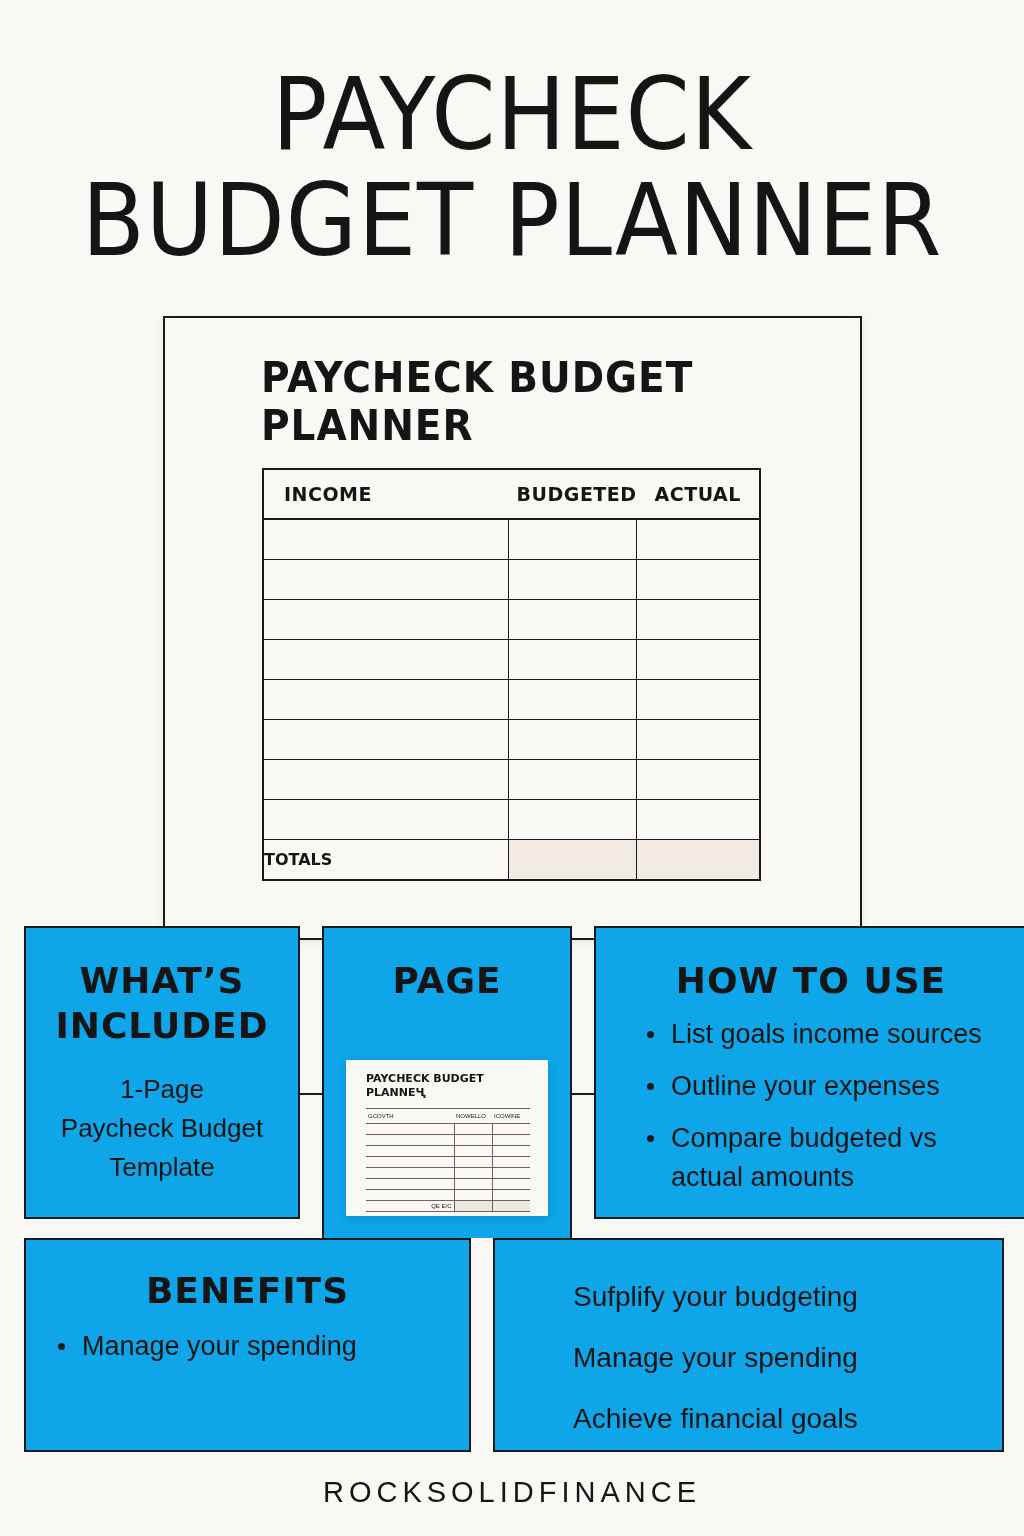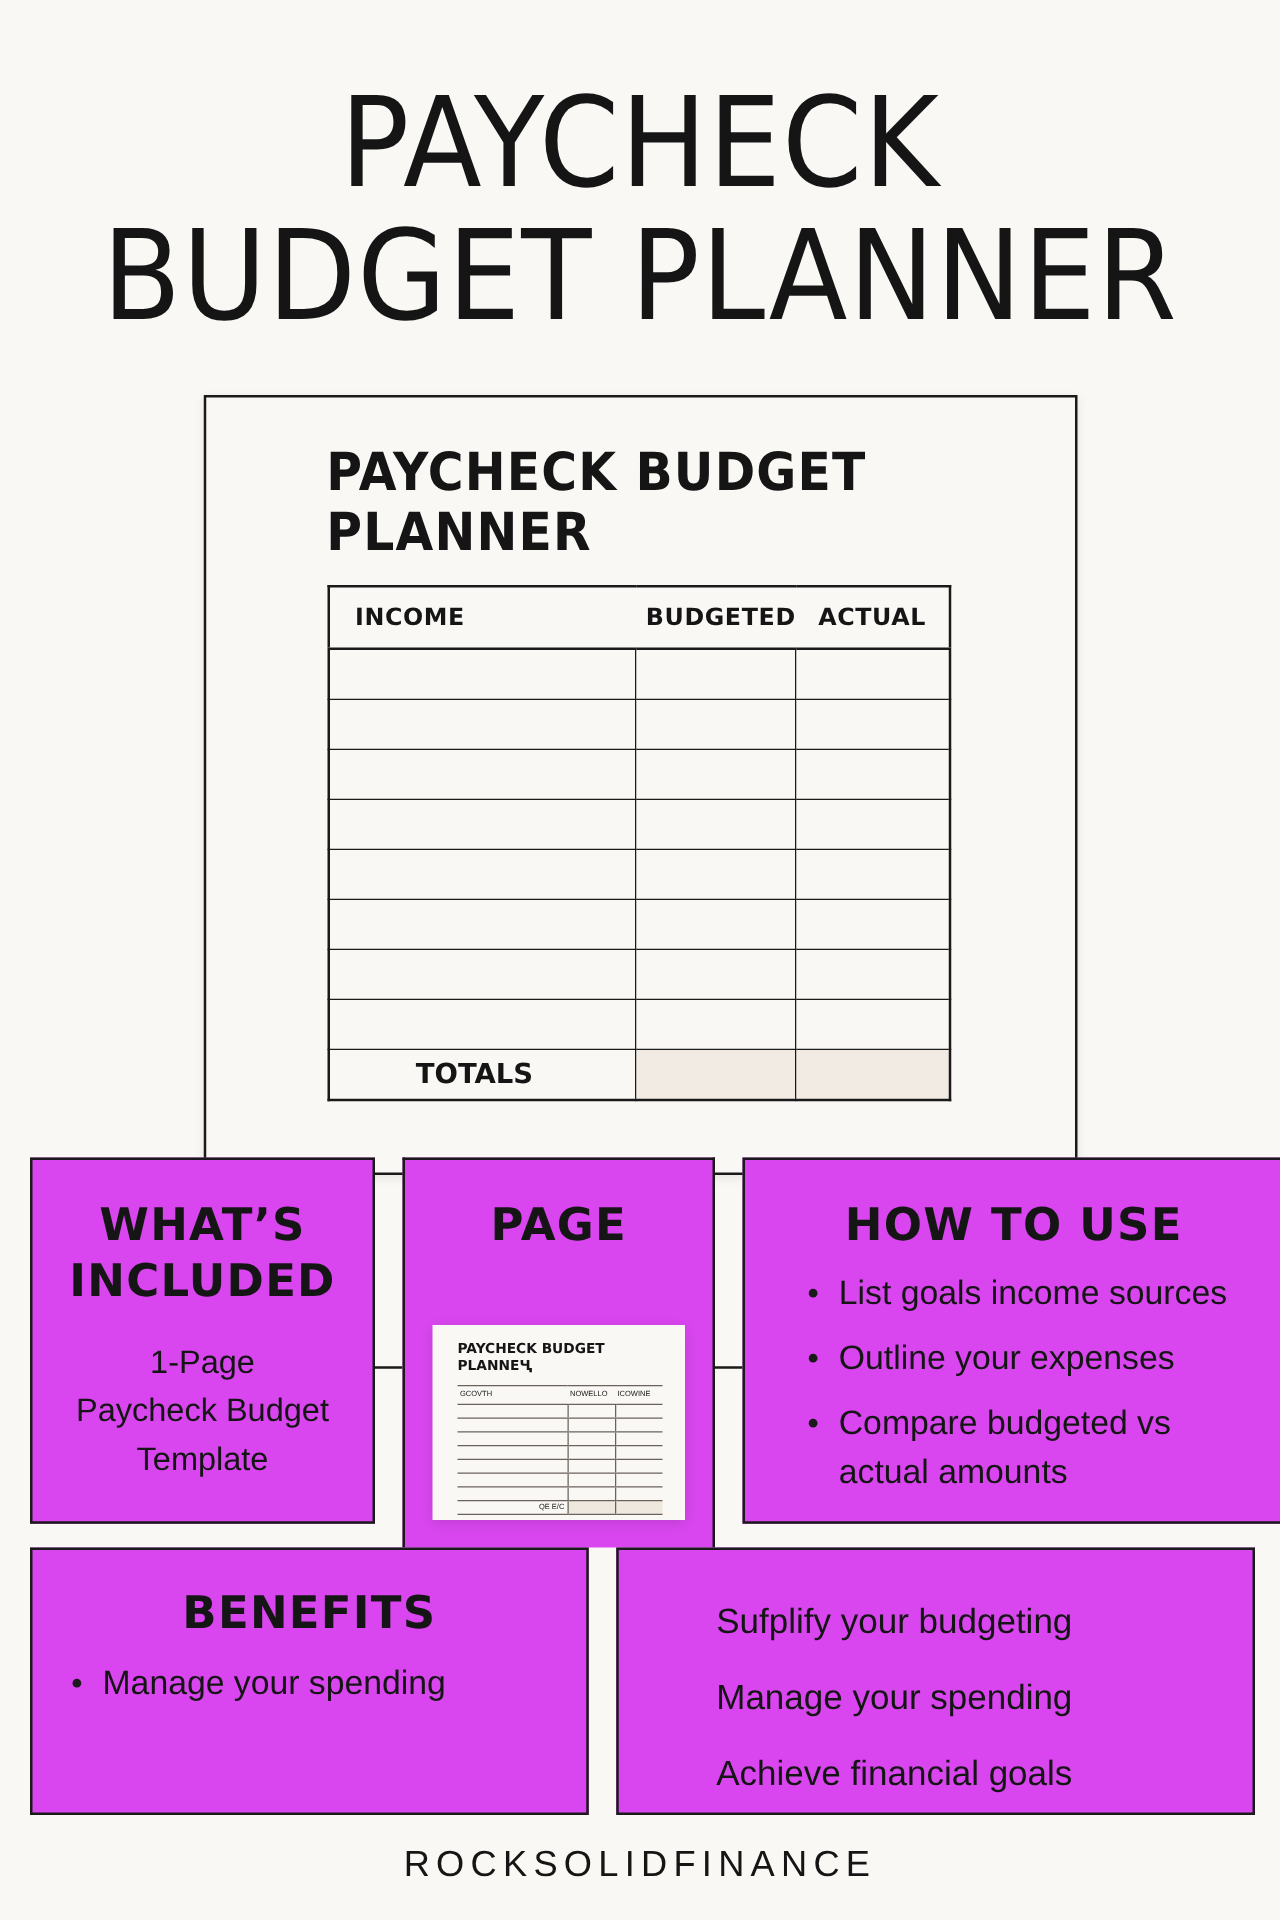--- a/index.html
+++ b/index.html
@@ -29,24 +29,24 @@
       border: 2px solid #1a1a1a; border-collapse: collapse;
     }
     .table th {
       height: 48px; font-size: 19px; font-weight: 700; text-align: left;
       border-bottom: 2px solid #1a1a1a; padding: 0 0 0 20px;
       font-family: "DejaVu Sans", sans-serif; letter-spacing: 0.5px;
     }
     .table th.c2 { padding-left: 8px; }
     .table th.c3 { padding-left: 18px; }
     .table td { height: 39px; border: 1.5px solid #1a1a1a; padding: 0; }
-    .table td.total-label { text-align: center; font-weight: 700; font-size: 22px; padding-right: 13px; font-family: "DejaVu Sans", sans-serif; }
+    .table td.total-label { text-align: left; font-weight: 700; font-size: 16px; padding-right: 13px; font-family: "DejaVu Sans", sans-serif; }
     .table td.total-cell { background: #f2ebe3; }
     .box {
-      position: absolute; border: 2px solid #1a1a1a; background: #d946ef;
+      position: absolute; border: 2px solid #1a1a1a; background: #0ea5e9;
     }
     .box h2 {
       margin: 0; font-weight: 700; text-align: center; font-size: 36px; line-height: 45px;
       font-family: "DejaVu Sans", sans-serif; letter-spacing: 1px;
     }
     .box-body { text-align: center; font-size: 26px; line-height: 39px; }
     ul.bullets { list-style: none; margin: 0; padding: 0; }
     ul.bullets li { position: relative; padding-left: 48px; font-size: 27px; line-height: 39px; }
     ul.bullets li::before {
       content: ""; position: absolute; left: 24px; top: 16px;

